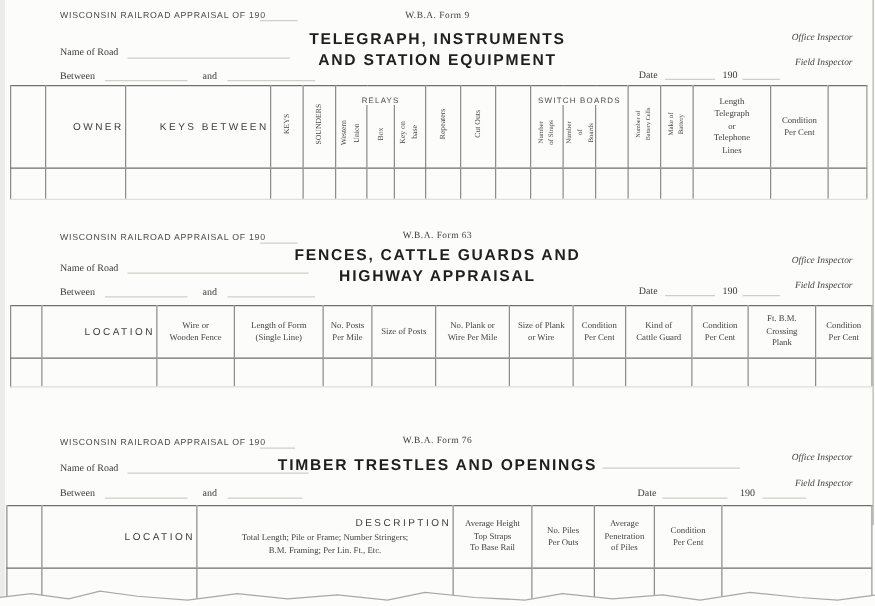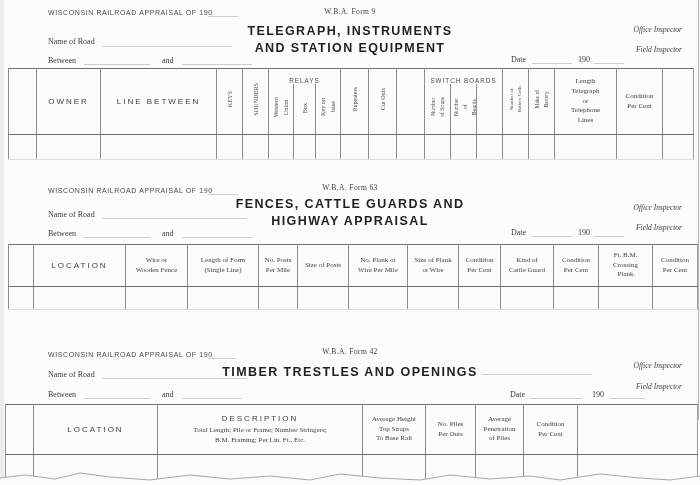--- a/index.html
+++ b/index.html
@@ -17,21 +17,21 @@
   .lbl{font-size:8px;color:#3a3a3a;white-space:nowrap;}
   .fill{border-bottom:1px solid #cfcfc8;height:0;}
 
   table.grid{position:absolute;border-collapse:collapse;table-layout:fixed;
              border-top:1px solid #6f6f6b;border-left:1px solid #9a9a96;border-right:1px solid #9a9a96;}
   .grid th,.grid td{border-left:1px solid #8d8d89;padding:0 1px;font-weight:normal;overflow:hidden;}
   .grid .hb{border-bottom:1px solid #6f6f6b;}
   .grid td.cell{border-bottom:1px solid #dededa;}
   .grid.noline td.cell{border-bottom:none;}
   .sanscol{font-family:"Liberation Sans",sans-serif;font-size:8px;letter-spacing:2px;color:#3c3c3c;
-           text-align:center;vertical-align:middle;}
+           text-align:right;vertical-align:middle;}
   .groupcol{font-family:"Liberation Sans",sans-serif;font-size:6.3px;letter-spacing:1px;color:#4a4a4a;
             text-align:center;vertical-align:bottom;padding-bottom:1px;}
   .serifcol{font-size:7px;line-height:1.4;color:#3f3f3f;white-space:pre-line;text-align:center;vertical-align:middle;}
   .vcell{text-align:center;vertical-align:middle;}
   .vt{display:inline-block;writing-mode:vertical-rl;transform:rotate(180deg);white-space:pre-line;
       font-size:6.2px;line-height:1.6;color:#4a4a4a;letter-spacing:0;}
   .vt-m{font-size:5.5px;}
   .vt-s{font-size:5px;}
   .desc-sub{font-size:7px;line-height:1.45;color:#3f3f3f;white-space:pre-line;text-align:center;display:block;margin-top:2px;}
   .torn{position:absolute;left:0;top:468px;width:700px;height:17px;pointer-events:none;}
@@ -81,21 +81,21 @@
           <col style="width:26px">
           <col style="width:26px">
         <col style="width:62px">
           <col style="width:46px">
           <col style="width:31px">
       </colgroup>
       <tbody>
           <tr style="height:15px;">
         <th class="hb" rowspan="2"></th>
         <th class="hb sanscol" rowspan="2">OWNER</th>
-        <th class="hb sanscol" rowspan="2">LINE BETWEEN</th>
+        <th class="hb sanscol" rowspan="2">KEYS BETWEEN</th>
         <th class="hb vcell" rowspan="2"><span class="vt">KEYS</span></th>
         <th class="hb vcell" rowspan="2"><span class="vt">SOUNDERS</span></th>
         <th class="groupcol" colspan="3">RELAYS</th>
         <th class="hb vcell" rowspan="2"><span class="vt">Repeaters</span></th>
         <th class="hb vcell" rowspan="2"><span class="vt">Cut Outs</span></th>
         <th class="hb" rowspan="2"></th>
         <th class="groupcol" colspan="3">SWITCH BOARDS</th>
         <th class="hb vcell" rowspan="2"><span class="vt vt-s">Number of
 Battery Cells</span></th>
         <th class="hb vcell" rowspan="2"><span class="vt vt-m">Make of
@@ -224,21 +224,21 @@
             <td class="cell"></td>
         <td class="cell"></td>
       </tr>
     </tbody>
       </table>
   </div>
 
   <div>
     <span class="abs appraisal" style="left:48px;top:351px;">WISCONSIN RAILROAD APPRAISAL OF 190</span>
     <span class="abs fill" style="left:208px;top:358px;width:28px;"></span>
-    <span class="abs formno" style="top:347px;">W.B.A. Form 42</span>
+    <span class="abs formno" style="top:347px;">W.B.A. Form 76</span>
     <div class="abs title" style="top:364px;">TIMBER TRESTLES AND OPENINGS</div>
     <span class="abs insp" style="left:542px;top:361px;">Office Inspector</span>
     <span class="abs fill" style="left:482px;top:374px;width:110px;"></span>
     <span class="abs insp" style="left:542px;top:382px;">Field Inspector</span>
     <span class="abs lbl" style="left:48px;top:370px;">Name of Road</span>
     <span class="abs fill" style="left:102px;top:378px;width:145px;"></span>
     <span class="abs lbl" style="left:48px;top:390px;">Between</span>
     <span class="abs fill" style="left:84px;top:398px;width:66px;"></span>
     <span class="abs lbl" style="left:162px;top:390px;">and</span>
     <span class="abs fill" style="left:182px;top:398px;width:60px;"></span>

